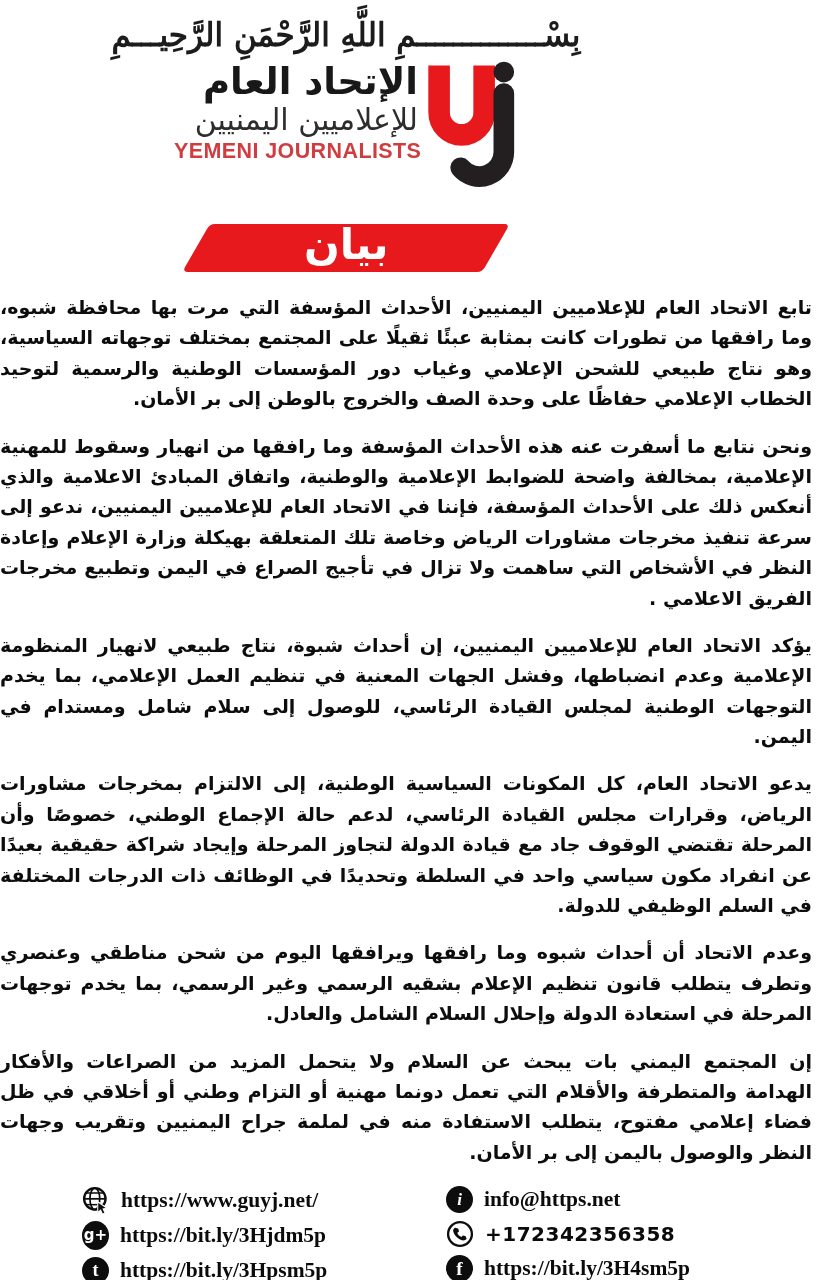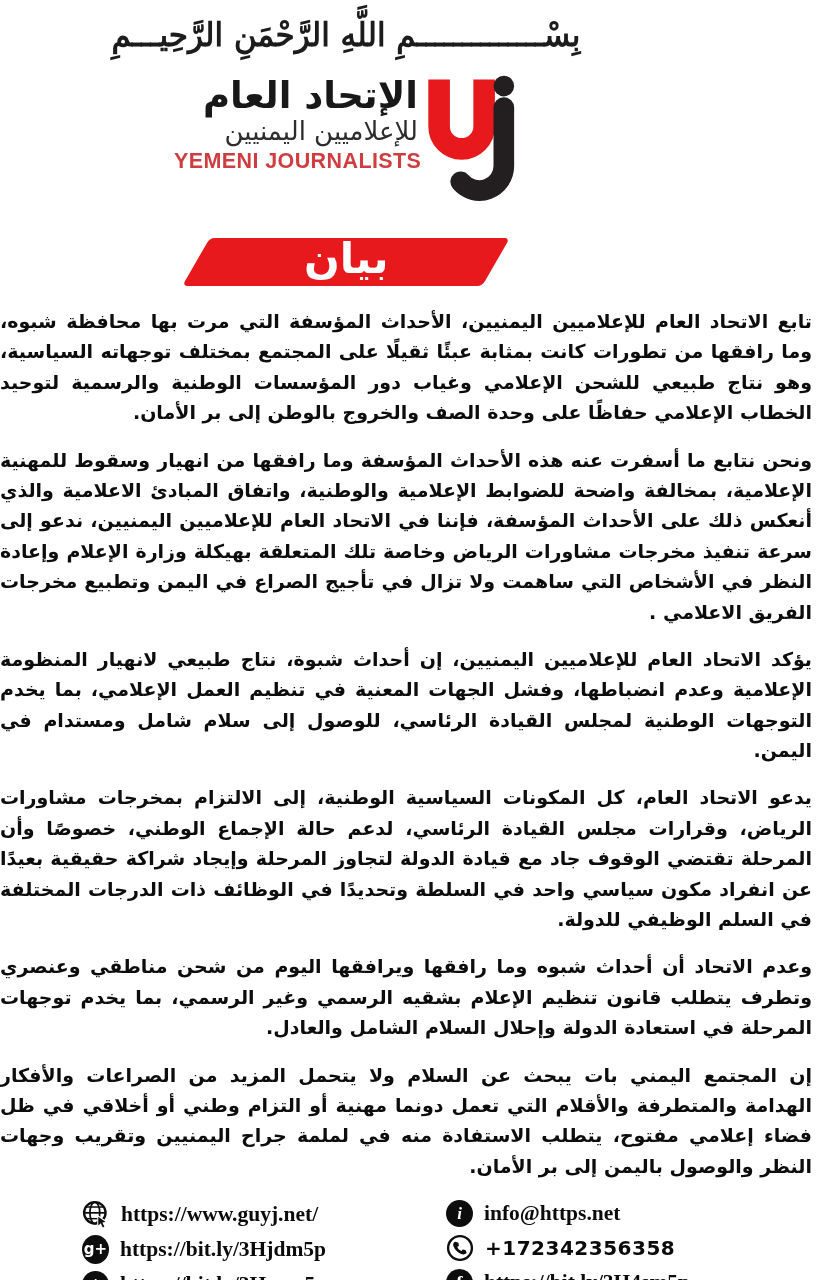--- a/index.html
+++ b/index.html
@@ -10,25 +10,25 @@
   .page{width:692px;height:1280px;display:flex;flex-direction:column;border-radius:31px;}
 
   
   .bismillah{
     margin-top:16px;text-align:center;direction:rtl;
     font-size:31px;font-weight:bold;color:#1c1c1c;letter-spacing:0px;
     font-family:"DejaVu Serif",serif;
     transform:scaleY(1.05);
   }
   .logo-row{
-    display:flex;justify-content:center;align-items:flex-start;gap:6px;margin-top:24px;
+    display:flex;justify-content:center;align-items:flex-start;gap:6px;margin-top:10px;
   }
   .logo-text{width:244px;text-align:right;}
   .logo-ar1{direction:rtl;font-size:37px;line-height:1.1;font-weight:bold;color:#181818;}
-  .logo-ar2{direction:rtl;font-size:26px;line-height:1.15;font-weight:normal;color:#2d2d2d;}
+  .logo-ar2{direction:rtl;font-size:30px;line-height:1.15;font-weight:normal;color:#2d2d2d;}
   .logo-en{
     font-family:"Liberation Sans",sans-serif;font-weight:bold;color:#cf3d40;
     font-size:21.5px;line-height:1.08;text-align:left;letter-spacing:.4px;margin-top:3px;white-space:nowrap;
   }
   .logo-mark{flex:0 0 auto;margin-top:-4px;}
 
   
   .banner{
     width:300px;height:63px;margin:26px auto 0;border-radius:5px;
     transform:skewX(-30deg);

